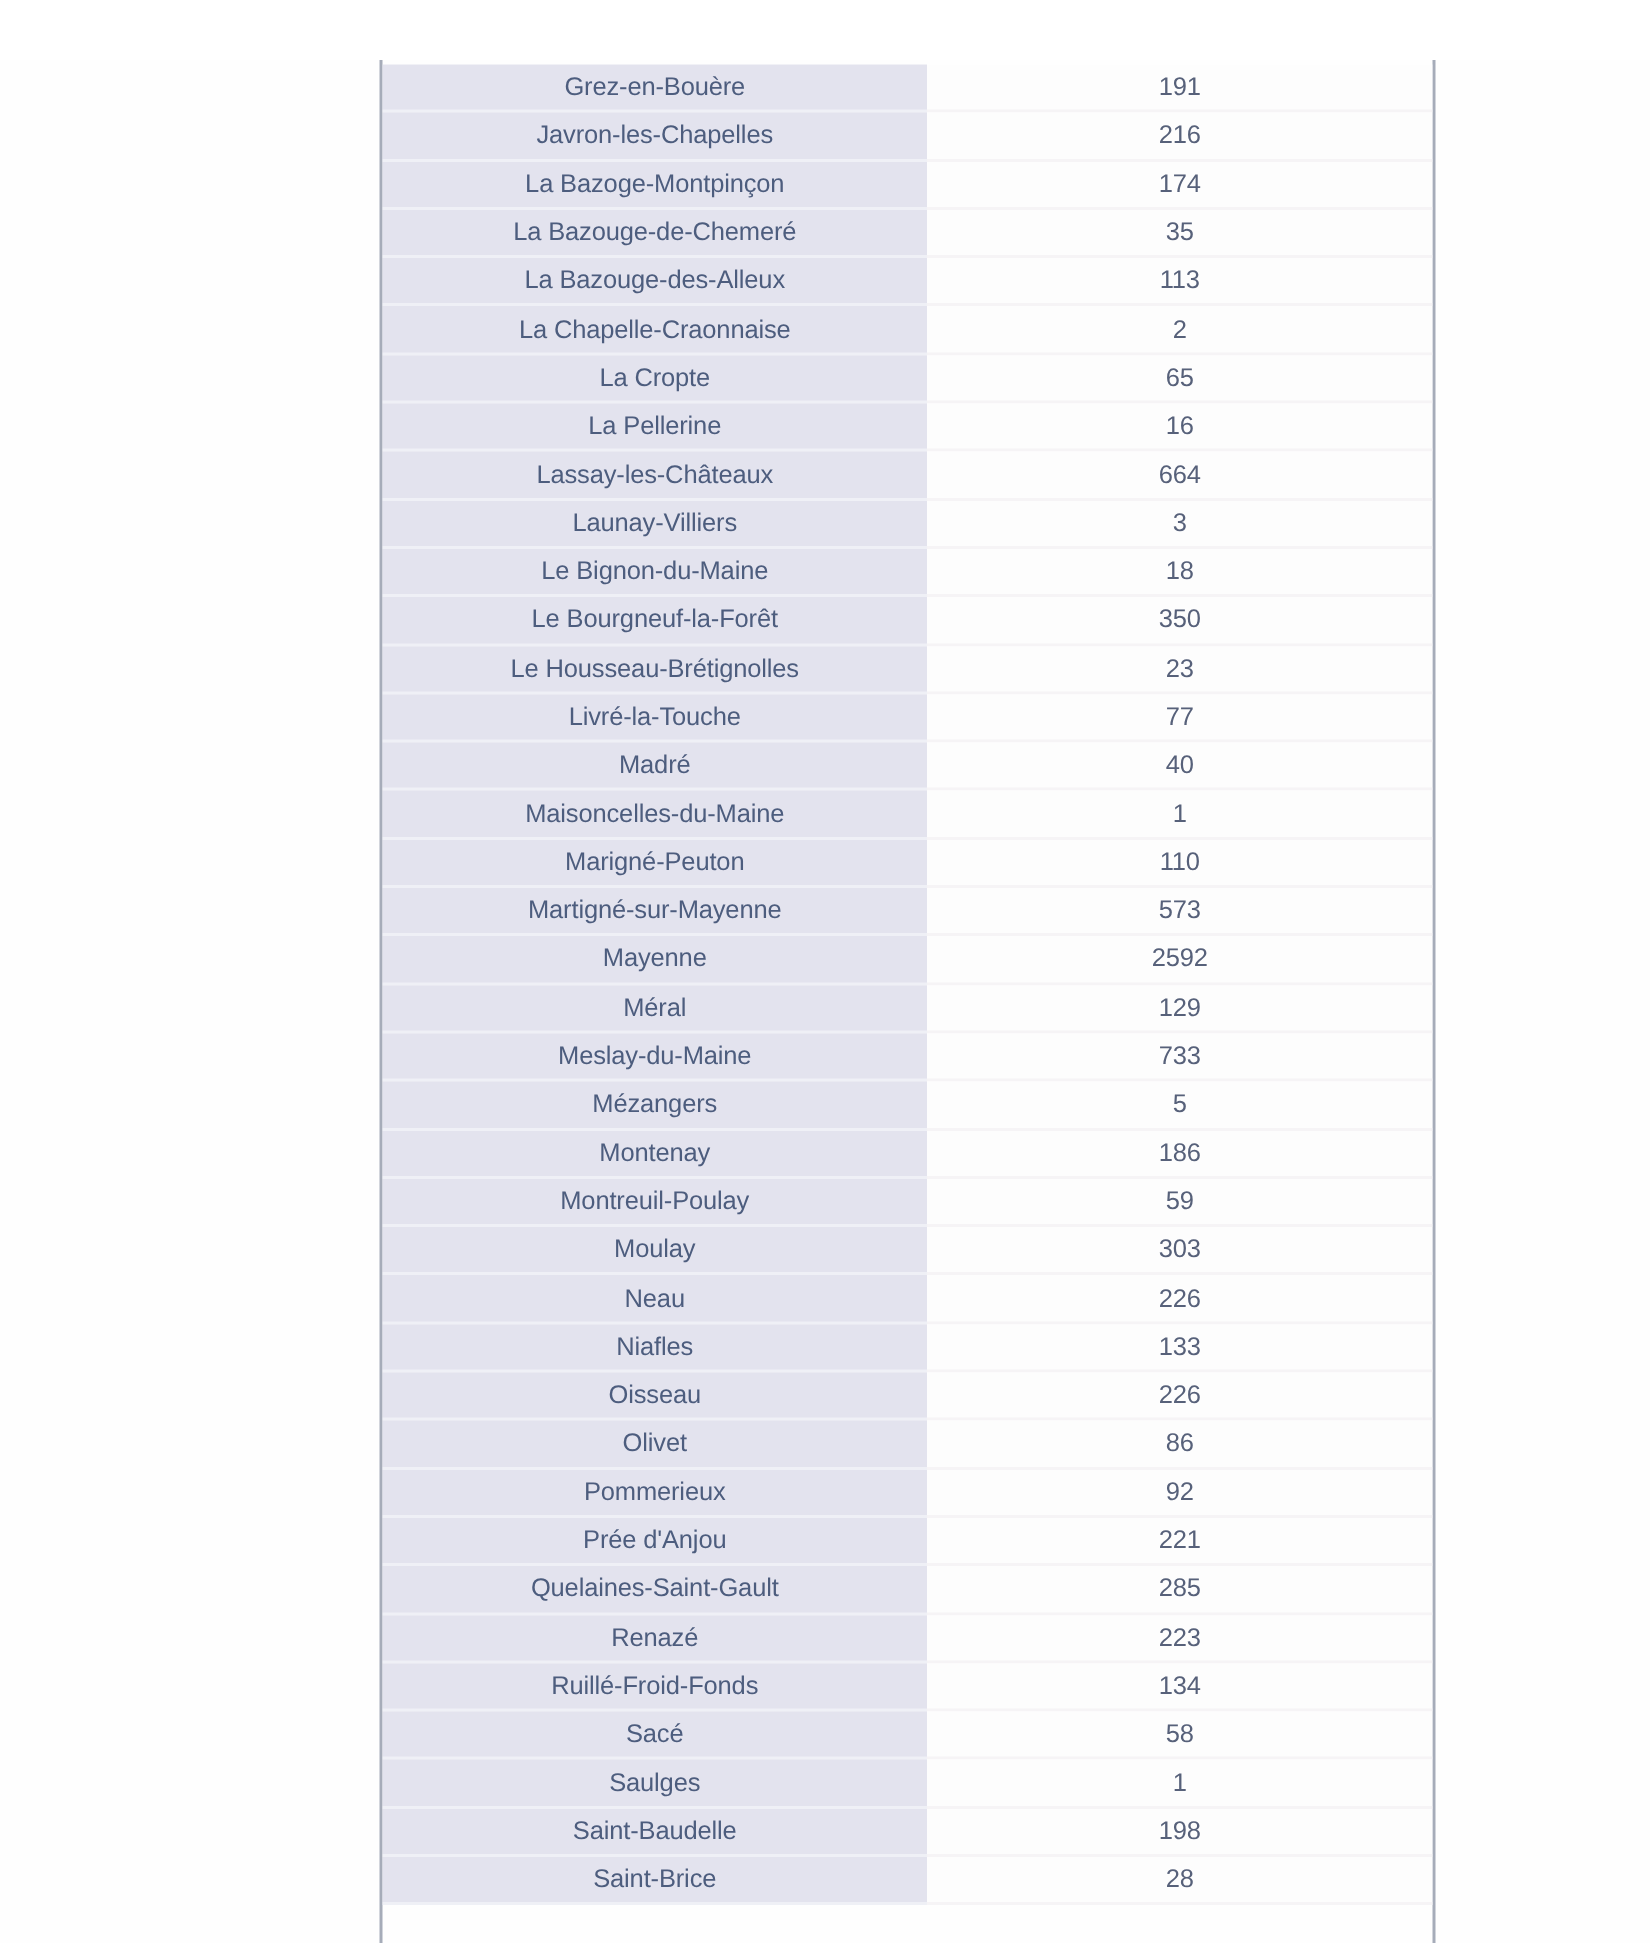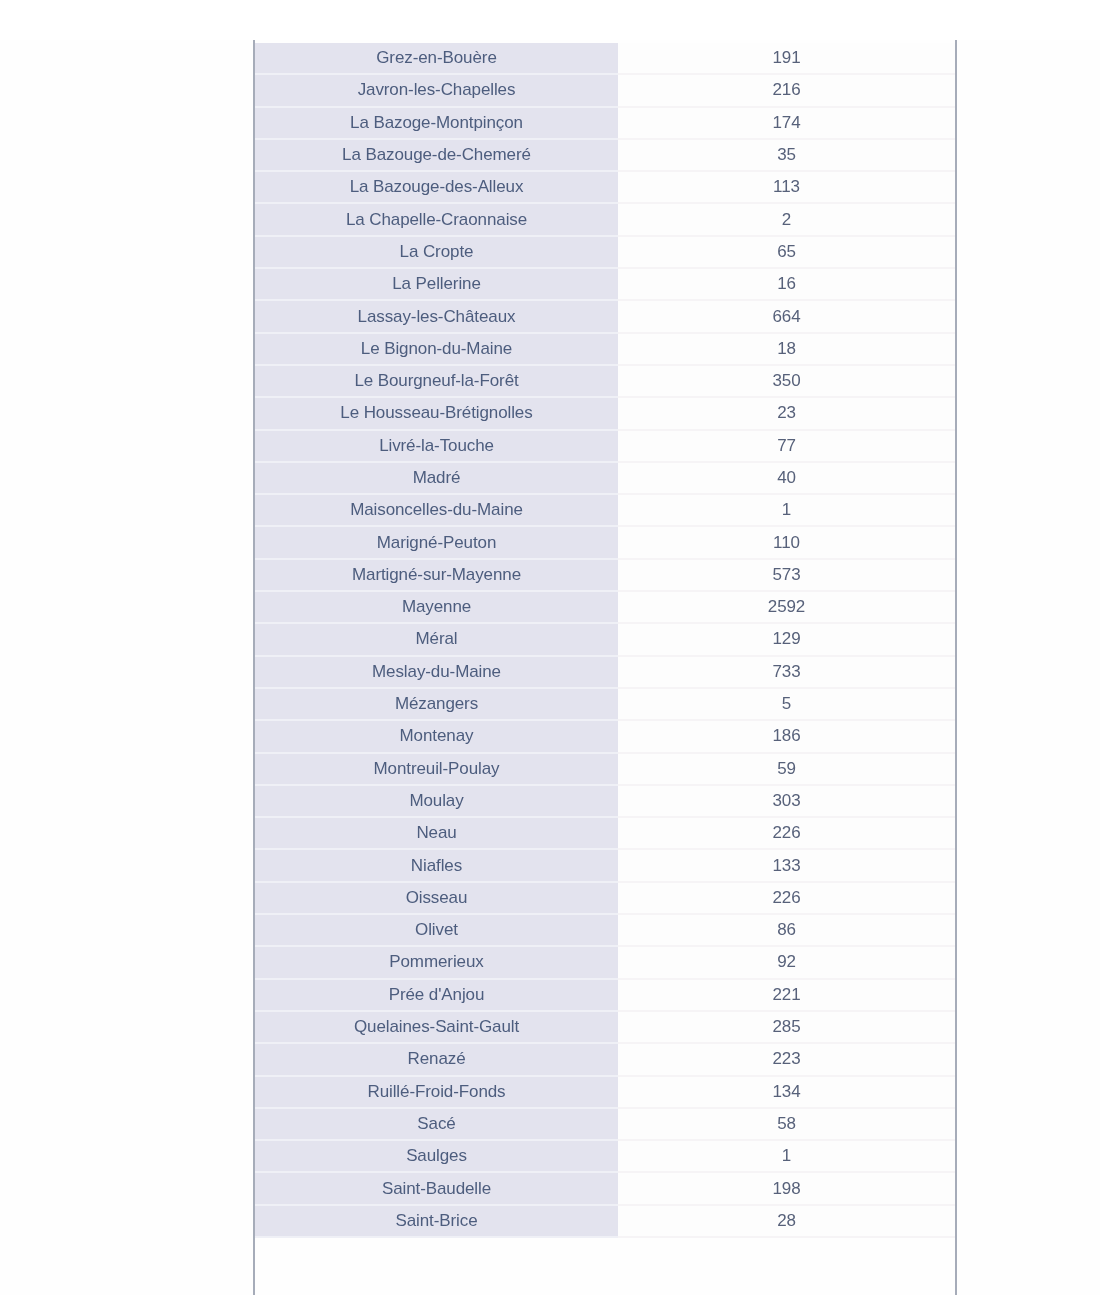--- a/index.html
+++ b/index.html
@@ -105,20 +105,24 @@
   <div class="row">
     <div class="cell name">La Pellerine</div>
     <div class="cell value">16</div>
   </div>
 
   <div class="row">
     <div class="cell name">Lassay-les-Châteaux</div>
     <div class="cell value">664</div>
   </div>
 
+  <div class="row">
+    <div class="cell name">Launay-Villiers</div>
+    <div class="cell value">3</div>
+  </div>
 
   <div class="row">
     <div class="cell name">Le Bignon-du-Maine</div>
     <div class="cell value">18</div>
   </div>
 
   <div class="row">
     <div class="cell name">Le Bourgneuf-la-Forêt</div>
     <div class="cell value">350</div>
   </div>

